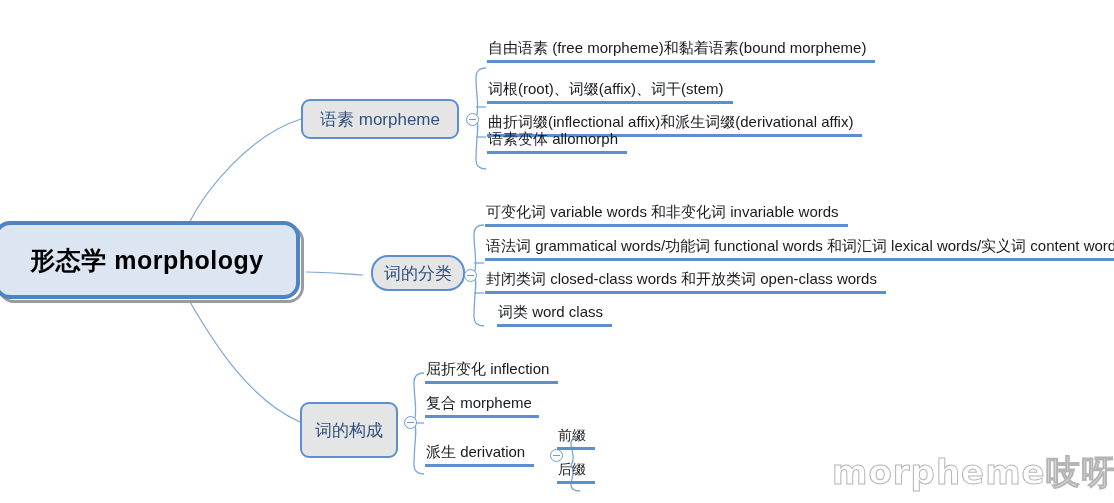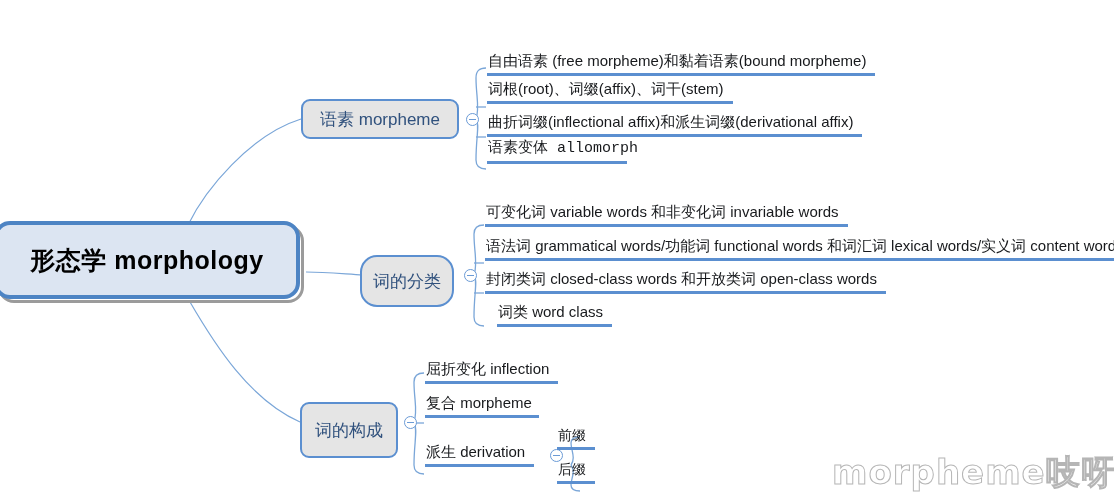--- a/index.html
+++ b/index.html
@@ -77,21 +77,21 @@
     display: flex;
     align-items: center;
     justify-content: center;
   }
   .branch-label {
     font-size: 17px;
     color: #30517d;
     white-space: nowrap;
   }
   #branch-0 { left: 301px; top: 99px; width: 158px; height: 40px; }
-  #branch-1 { left: 360px; top: 255px; width: 94px; height: 52px; border-radius: 17px; }
+  #branch-1 { left: 371px; top: 255px; width: 94px; height: 36px; border-radius: 17px; }
   #branch-2 { left: 300px; top: 402px; width: 98px; height: 56px; }
 
   
   .leaf {
     position: absolute;
     white-space: nowrap;
     font-size: 15px;
     color: #17191c;
     line-height: 20px;
   }
@@ -182,33 +182,33 @@
     <div class="root-node">
       <span class="root-label">形态学 morphology</span>
     </div>
   </div>
 
   <div class="branch-node" id="branch-0">
     <span class="branch-label">语素 morpheme</span>
   </div>
   <div class="toggle" style="left:466px; top:113px;"></div>
 
-  <div class="leaf" style="left:487px; top:51px;">
+  <div class="leaf" style="left:487px; top:38px;">
     <span class="txt">自由语素 (free morpheme)和黏着语素(bound morpheme)</span>
     <span class="rule" style="width: 388.438px;"></span>
   </div>
   <div class="leaf" style="left:487px; top:79px;">
     <span class="txt">词根(root)、词缀(affix)、词干(stem)</span>
     <span class="rule" style="width: 245.562px;"></span>
   </div>
   <div class="leaf" style="left:487px; top:112px;">
     <span class="txt">曲折词缀(inflectional affix)和派生词缀(derivational affix)</span>
     <span class="rule" style="width: 375.391px;"></span>
   </div>
-  <div class="leaf" style="left:487px; top:139px;font-family:Liberation Mono, monospace;">
+  <div class="leaf" style="left:487px; top:129px;">
     <span class="txt">语素变体 allomorph</span>
     <span class="rule" style="width: 140.047px;"></span>
   </div>
 
   <div class="branch-node" id="branch-1">
     <span class="branch-label">词的分类</span>
   </div>
   <div class="toggle" style="left:464px; top:269px;"></div>
 
   <div class="leaf" style="left:485px; top:202px;">

